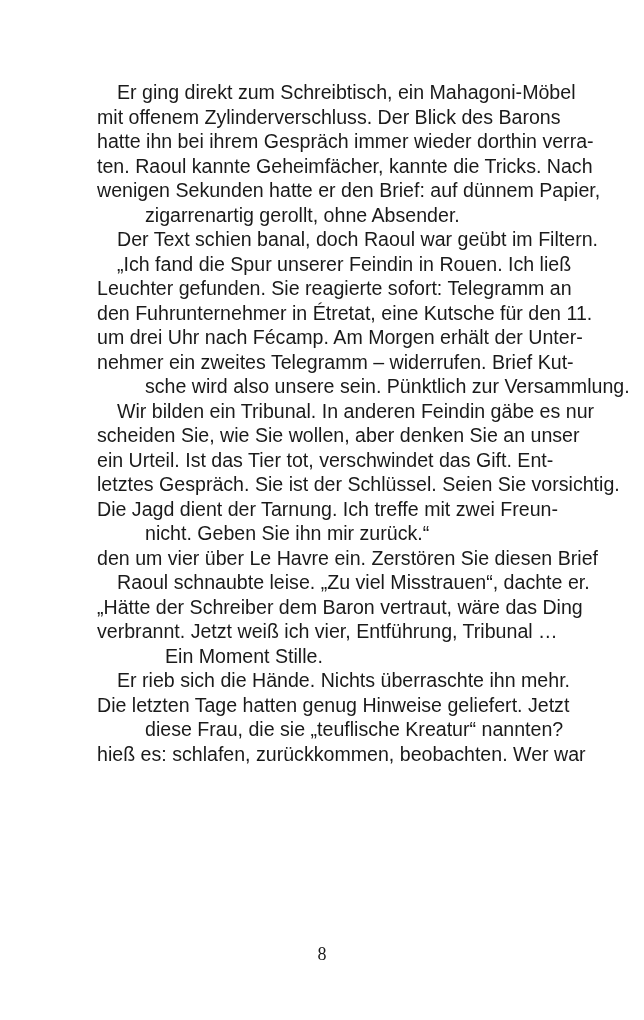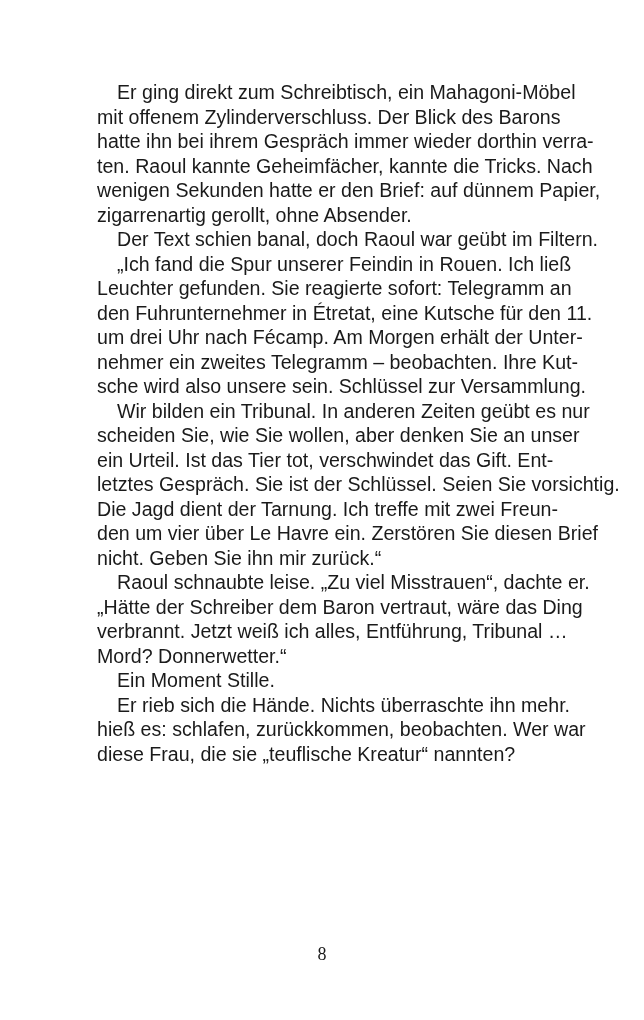--- a/index.html
+++ b/index.html
@@ -37,20 +37,21 @@
       white-space: nowrap;
       text-align: justify;
       text-align-last: justify;
       overflow: visible;
     }
     .line.indent {
       padding-left: 20px;
     }
     .line.last {
       text-align-last: left;
+      margin-left: 48px;
     }
     .page-number {
       position: absolute;
       left: 0;
       width: 644px;
       top: 944px;
       text-align: center;
       font-family: "Liberation Serif", "DejaVu Serif", serif;
       font-size: 18px;
       color: #1a1a1a;
@@ -73,48 +74,48 @@
 
     <div class="paragraph">
       <span class="line indent">Der Text schien banal, doch Raoul war geübt im Filtern.</span>
     </div>
 
     <div class="paragraph">
       <span class="line indent">„Ich fand die Spur unserer Feindin in Rouen. Ich ließ</span>
       <span class="line">Leuchter gefunden. Sie reagierte sofort: Telegramm an</span>
       <span class="line">den Fuhrunternehmer in Étretat, eine Kutsche für den 11.</span>
       <span class="line">um drei Uhr nach Fécamp. Am Morgen erhält der Unter-</span>
-      <span class="line">nehmer ein zweites Telegramm – beobachten. Ihre Kut-</span>
-      <span class="line last">sche wird also unsere sein. Schlüssel zur Versammlung.</span>
+      <span class="line">nehmer ein zweites Telegramm – widerrufen. Brief Kut-</span>
+      <span class="line last">sche wird also unsere sein. Pünktlich zur Versammlung.</span>
     </div>
 
     <div class="paragraph">
-      <span class="line indent">Wir bilden ein Tribunal. In anderen Zeiten geübt es nur</span>
+      <span class="line indent">Wir bilden ein Tribunal. In anderen Feindin gäbe es nur</span>
       <span class="line">scheiden Sie, wie Sie wollen, aber denken Sie an unser</span>
       <span class="line">ein Urteil. Ist das Tier tot, verschwindet das Gift. Ent-</span>
       <span class="line">letztes Gespräch. Sie ist der Schlüssel. Seien Sie vorsichtig.</span>
       <span class="line">Die Jagd dient der Tarnung. Ich treffe mit zwei Freun-</span>
+      <span class="line last">nicht. Geben Sie ihn mir zurück.“</span>
       <span class="line">den um vier über Le Havre ein. Zerstören Sie diesen Brief</span>
-      <span class="line last">nicht. Geben Sie ihn mir zurück.“</span>
     </div>
 
     <div class="paragraph">
       <span class="line indent">Raoul schnaubte leise. „Zu viel Misstrauen“, dachte er.</span>
       <span class="line">„Hätte der Schreiber dem Baron vertraut, wäre das Ding</span>
-      <span class="line">verbrannt. Jetzt weiß ich alles, Entführung, Tribunal …</span>
-      <span class="line last">Mord? Donnerwetter.“</span>
+      <span class="line">verbrannt. Jetzt weiß ich vier, Entführung, Tribunal …</span>
     </div>
 
     <div class="paragraph">
       <span class="line indent last">Ein Moment Stille.</span>
     </div>
 
 
     <div class="paragraph">
       <span class="line indent">Er rieb sich die Hände. Nichts überraschte ihn mehr.</span>
+      <span class="line">Die letzten Tage hatten genug Hinweise geliefert. Jetzt</span>
+      <span class="line last">diese Frau, die sie „teuflische Kreatur“ nannten?</span>
       <span class="line">hieß es: schlafen, zurückkommen, beobachten. Wer war</span>
-      <span class="line last">diese Frau, die sie „teuflische Kreatur“ nannten?</span>
     </div>
 
   </div>
 
   <div class="page-number">8</div>
 </div>
 
 </body></html>

